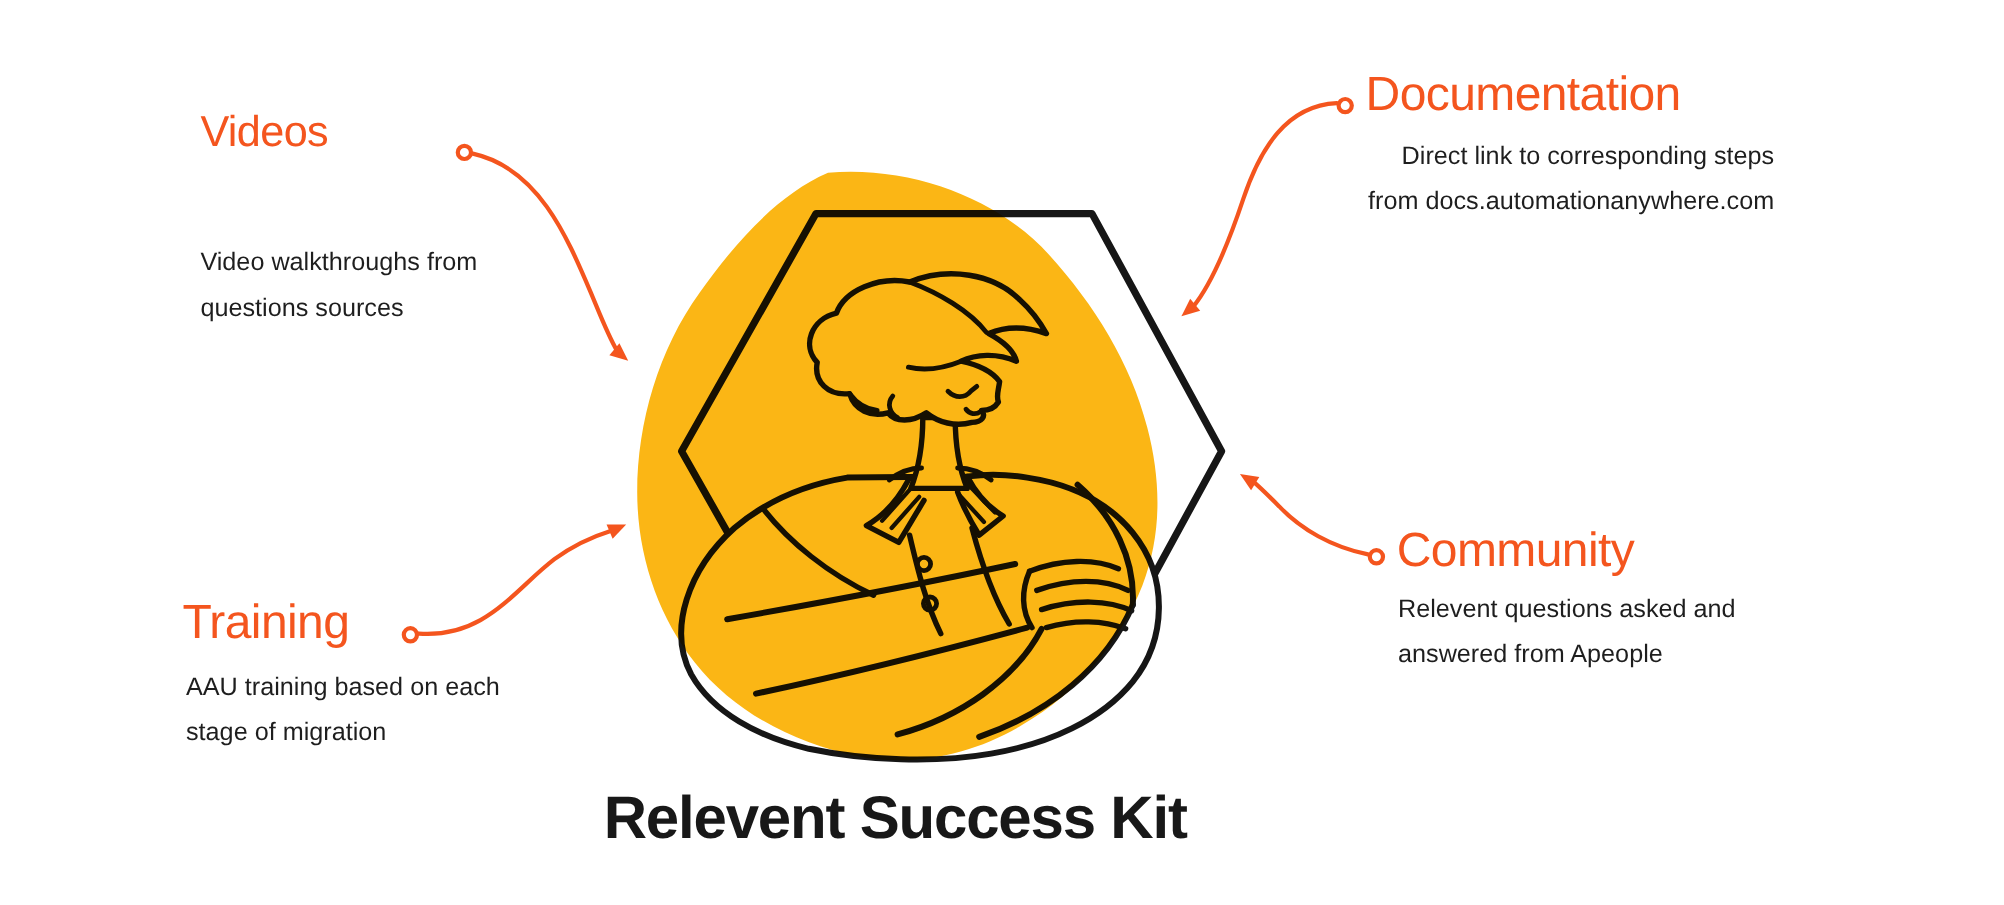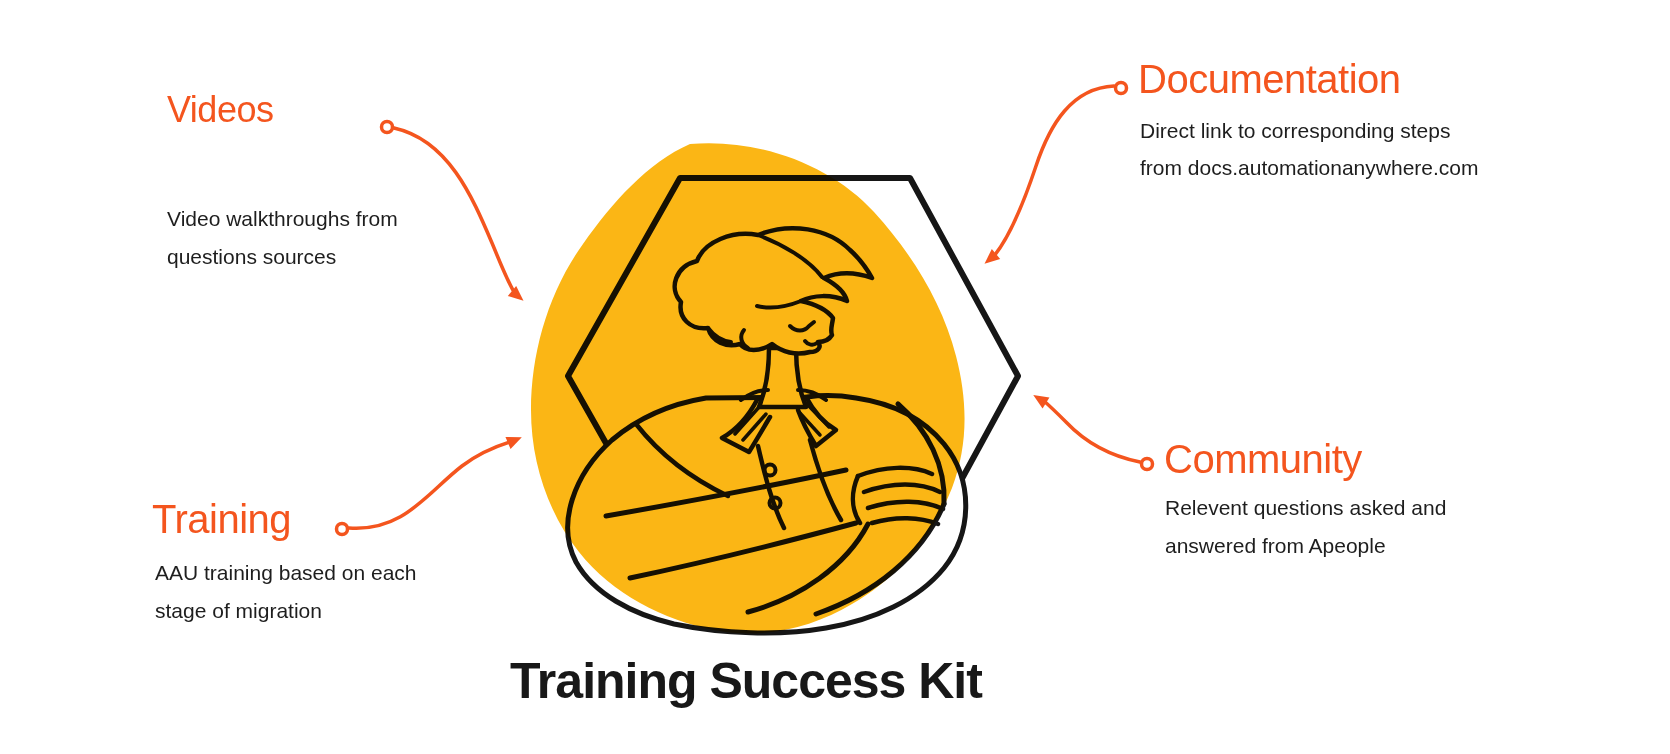--- a/index.html
+++ b/index.html
@@ -105,26 +105,26 @@
     <div>questions sources</div>
   </div>
 
   <div class="label sec-desc" style="left:155px; top:554px;">
     <div>AAU training based on each</div>
     <div>stage of migration</div>
   </div>
   <div class="label sec-title t40" style="left:152px; top:499px;">Training</div>
 
   <div class="label sec-title t40" style="left:1138px; top:59px;">Documentation</div>
-  <div class="label sec-desc" style="left:1140px; top:112px; line-height:37px;">
+  <div class="label sec-desc" style="left:1140px; top:112px; line-height:37px;text-align:right;">
     <div>Direct link to corresponding steps</div>
     <div>from docs.automationanywhere.com</div>
   </div>
 
   <div class="label sec-title t40" style="left:1164px; top:439px;">Community</div>
   <div class="label sec-desc" style="left:1165px; top:489px;">
     <div>Relevent questions asked and</div>
     <div>answered from Apeople</div>
   </div>
 
-  <div class="main-title">Training Success Kit</div>
+  <div class="main-title">Relevent Success Kit</div>
 
 </div>
 
 </body></html>

